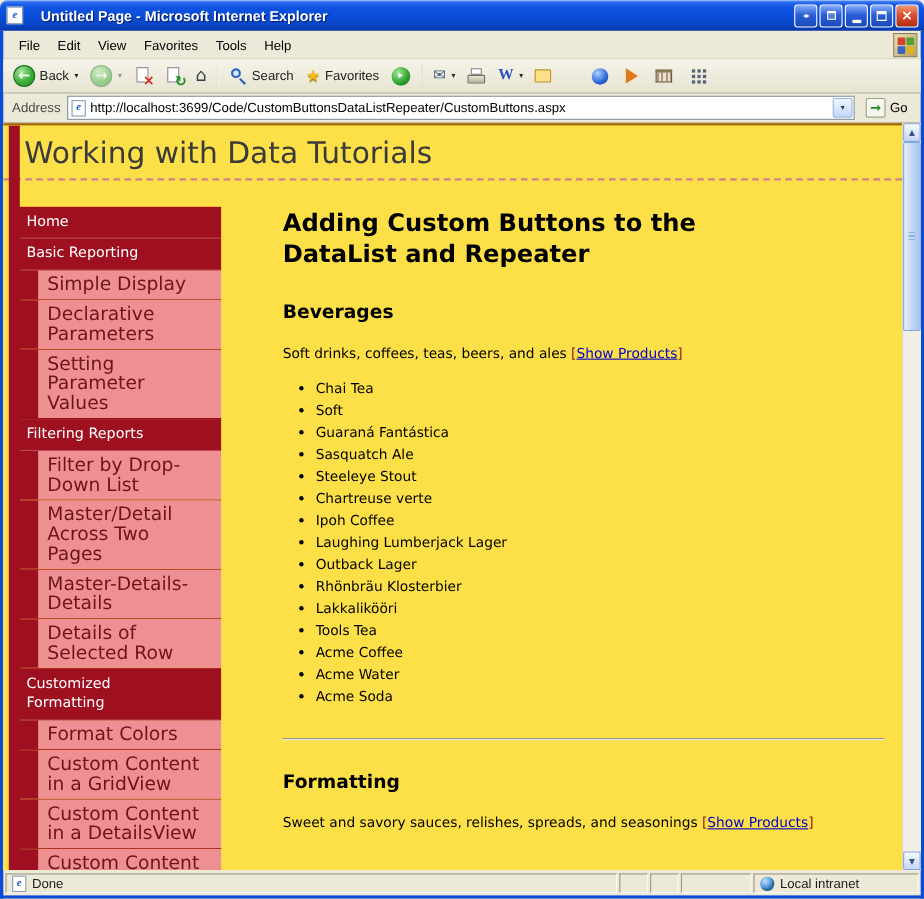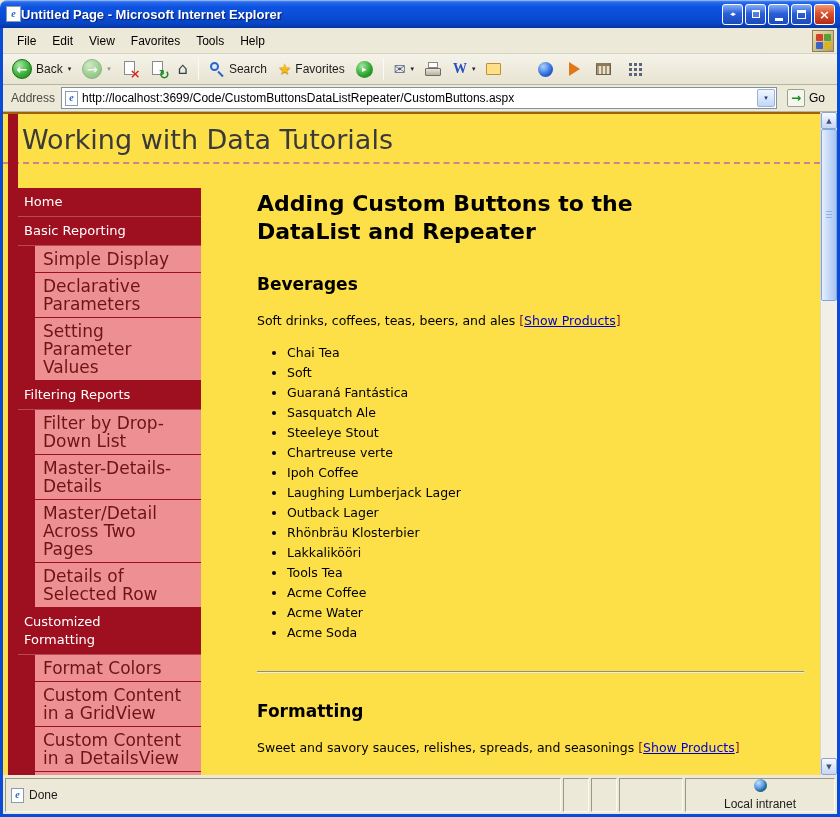--- a/index.html
+++ b/index.html
@@ -7,21 +7,21 @@
   body { font-family: "Liberation Sans","DejaVu Sans",sans-serif; background:#ece9d8; overflow:hidden; }
   .glyph { font-family:"DejaVu Sans",sans-serif; font-style:normal; }
 
   .window { width:840px; height:817px; display:flex; flex-direction:column; background:#ece9d8; }
 
   
   .titlebar { flex:0 0 28px; display:flex; align-items:center; padding:0 5px 0 6px;
     border-radius:7px 7px 0 0; position:relative;
     background:linear-gradient(180deg,#5a94f6 0%,#2465ea 10%,#0d53e0 26%,#0a4cd6 58%,#0845c4 84%,#0636a4 100%);
     box-shadow:inset 0 1px 0 rgba(255,255,255,.35); }
-  .title-text { color:#fff; font-weight:bold; font-size:13px; margin-left:0; flex:1;
+  .title-text { color:#fff; font-weight:bold; font-size:13px; margin-left:16px; flex:1;
     white-space:nowrap; overflow:hidden; text-shadow:1px 1px 1px rgba(0,20,90,.85); }
   .winbtns { display:flex; gap:2px; }
   .wbtn { width:21px; height:21px; border:1px solid #fff; border-radius:3px; padding:0;
     background:linear-gradient(180deg,#86aef8,#2a5fd8 45%,#1c4aba); color:#fff;
     display:flex; align-items:center; justify-content:center; font-family:inherit; cursor:pointer; }
   .wbtn.close { background:linear-gradient(180deg,#f09a74,#dd4f2e 45%,#b02e14); }
   .wtog { font-size:7px; letter-spacing:-1px; color:#fff; }
   .xg { font-size:13px; font-weight:bold; line-height:1; }
   .minbar { width:8px; height:3px; background:#fff; margin-top:10px; }
   .maxsq { width:9px; height:9px; border:1px solid #fff; border-top-width:3px; }
@@ -135,21 +135,21 @@
     background:linear-gradient(90deg,#e6effc,#bed4f6 60%,#a9c3ee); }
   .sthumb::after { content:""; position:absolute; left:4px; right:4px; top:50%; height:8px; margin-top:-4px;
     background:repeating-linear-gradient(180deg,#8fb0e4 0 1px,rgba(0,0,0,0) 1px 3px); }
 
   
   .statusbar { flex:0 0 23px; display:flex; gap:2px; padding:3px 2px 2px 2px; align-items:stretch; }
   .pane { border:1px solid; border-color:#9c9884 #fbfaf4 #fbfaf4 #9c9884; display:flex; align-items:center;
     gap:5px; padding:0 5px; font-size:12px; color:#1c1c1c; }
   .main-pane { flex:1; }
   .w26 { width:26px; } .w64 { width:64px; }
-  .zone { width:150px;flex-direction:column; }
+  .zone { width:150px; }
   .globe { width:13px; height:13px; border-radius:50%; flex:0 0 13px;
     background:radial-gradient(circle at 35% 30%,#c2e2ff,#3f86d8 55%,#1a4e96);
     box-shadow:inset -2px -2px 0 rgba(25,90,45,.35); }
 
   
   .pageicon { width:13px; height:15px; background:#fff; border:1px solid #8a9ab0; flex:0 0 auto;
     display:inline-flex; align-items:center; justify-content:center; }
   .pageicon i { font-style:italic; font-weight:bold; color:#2a66c8; font-size:10px; line-height:1;
     font-family:"Liberation Serif",serif; }
   .titlebar .pageicon { width:15px; height:16px; }
@@ -318,25 +318,25 @@
                 <span class="nav-ind"></span>
                 <span class="nav-lab">Setting Parameter Values</span>
               </div>
               <div class="nav-parent">Filtering Reports</div>
               <div class="nav-child">
                 <span class="nav-ind"></span>
                 <span class="nav-lab">Filter by Drop-Down List</span>
               </div>
               <div class="nav-child">
                 <span class="nav-ind"></span>
+                <span class="nav-lab">Master/Detail Across Two Pages</span>
+              </div>
+              <div class="nav-child">
+                <span class="nav-ind"></span>
                 <span class="nav-lab">Master-Details-Details</span>
-              </div>
-              <div class="nav-child">
-                <span class="nav-ind"></span>
-                <span class="nav-lab">Master/Detail Across Two Pages</span>
               </div>
               <div class="nav-child">
                 <span class="nav-ind"></span>
                 <span class="nav-lab">Details of Selected Row</span>
               </div>
               <div class="nav-parent">Customized Formatting</div>
               <div class="nav-child">
                 <span class="nav-ind"></span>
                 <span class="nav-lab">Format Colors</span>
               </div>

